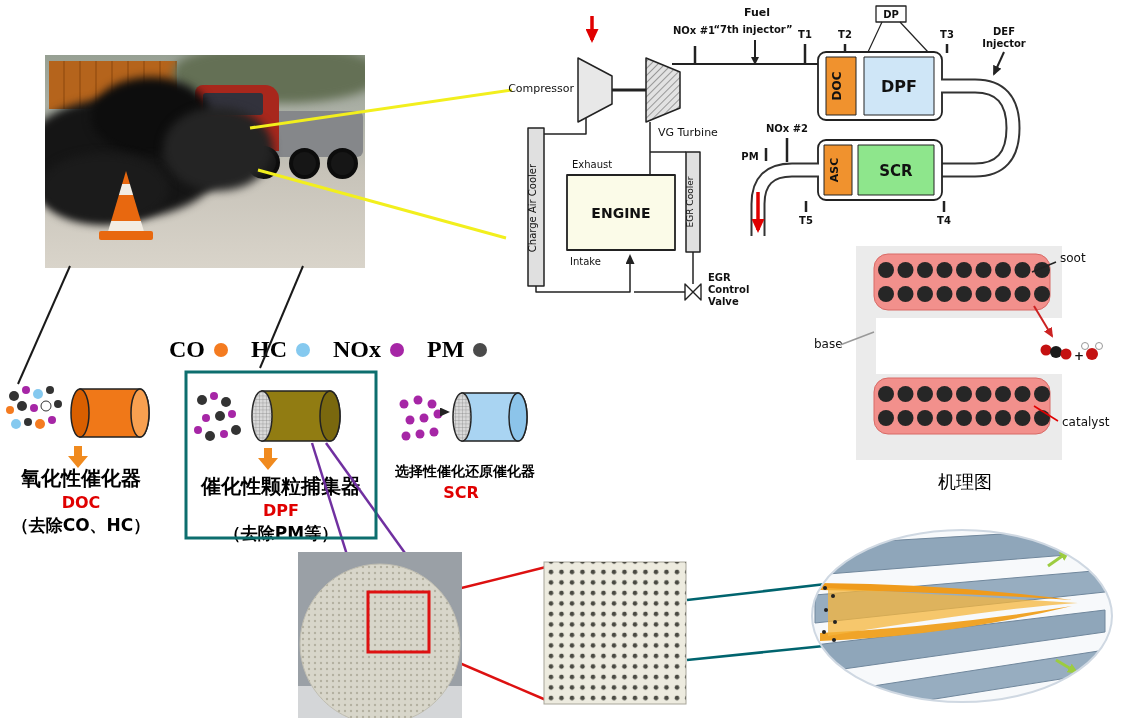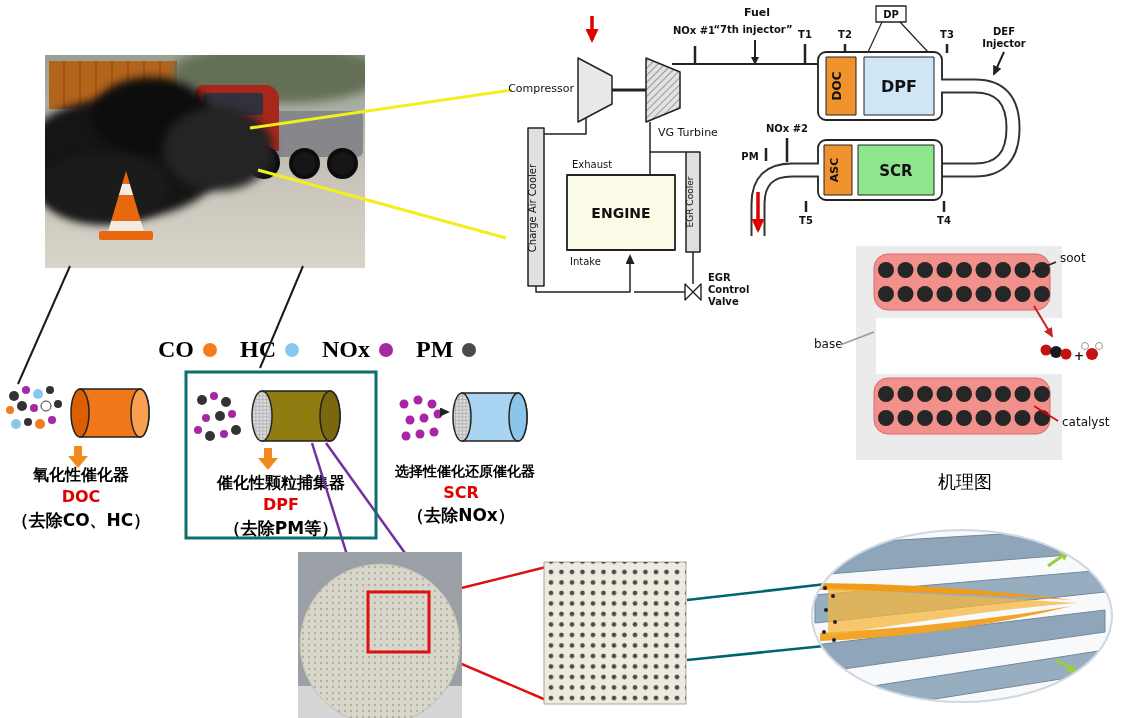--- a/index.html
+++ b/index.html
@@ -26,28 +26,28 @@
   .p-s1 { left:-20px; top:44px; width:200px; height:120px; background:#151515; border-radius:48% 52% 55% 45%; }
   .p-s2 { left:46px;  top:22px; width:120px; height:78px;  background:#0d0d0d; }
   .p-s3 { left:118px; top:52px; width:110px; height:84px;  background:#242424; }
   .p-s4 { left:-6px;  top:98px; width:130px; height:72px;  background:#1b1b1b; }
   .p-cone { position:absolute; left:62px; top:116px; width:38px; height:64px;
             clip-path:polygon(50% 0,100% 100%,0 100%);
             background:repeating-linear-gradient(180deg,#e8680f 0 13px,#f2ece2 13px 24px,#e8680f 24px 37px); }
   .p-cone-base { position:absolute; left:54px; top:176px; width:54px; height:9px; background:#e8680f; border-radius:2px; }
 
   
-  .legend { position:absolute; left:158px; top:336px; display:flex; align-items:center; gap:22px;
+  .legend { position:absolute; left:169px; top:336px; display:flex; align-items:center; gap:22px;
             font-family:"Liberation Serif", serif; font-weight:bold; font-size:24px; color:#000; }
   .legend-item { display:flex; align-items:center; gap:8px; }
   .legend-item svg { display:block; }
 
   
   .cjk-block { position:absolute; text-align:center; font-weight:bold; line-height:1.4; color:#000; }
-  .cjk-title { font-size:16px; }
+  .cjk-title { font-size:20px; }
   .cjk-title-sm { font-size:14px;padding-left:8px; }
   .cjk-abbr  { font-size:16px; color:#e00000; }
   .cjk-desc  { font-size:17px; }
 
   .mech-caption { position:absolute; left:885px; top:470px; width:160px; text-align:center;
                   font-weight:normal; font-size:18px; color:#000; }
 
   .overlay-svg { position:absolute; left:0; top:0; pointer-events:none; }
   .overlay-svg text { font-family:"DejaVu Sans", sans-serif; fill:#111; }
 </style>
@@ -107,21 +107,20 @@
     <div class="cjk-desc">（去除CO、HC）</div>
   </div>
   <div class="cjk-block" style="left:192px;top:472px;width:178px">
     <div class="cjk-title">催化性颗粒捕集器</div>
     <div class="cjk-abbr">DPF</div>
     <div class="cjk-desc">（去除PM等）</div>
   </div>
   <div class="cjk-block" style="left:376px;top:462px;width:170px">
     <div class="cjk-title cjk-title-sm">选择性催化还原催化器</div>
     <div class="cjk-abbr">SCR</div>
-    <div class="cjk-desc">（去除NOx）</div>
   </div>
 
   <div class="mech-caption">机理图</div>
 
   <svg class="overlay-svg" width="1134" height="718" viewBox="0 0 1134 718">
     <defs>
       <marker id="mRed" markerUnits="userSpaceOnUse" markerWidth="14" markerHeight="13" refX="11" refY="6.5" orient="auto">
           <path d="M0,0 L14,6.5 L0,13 Z" fill="#e00000"></path>
         </marker>
       <marker id="mRedS" markerUnits="userSpaceOnUse" markerWidth="10" markerHeight="9" refX="8" refY="4.5" orient="auto">

